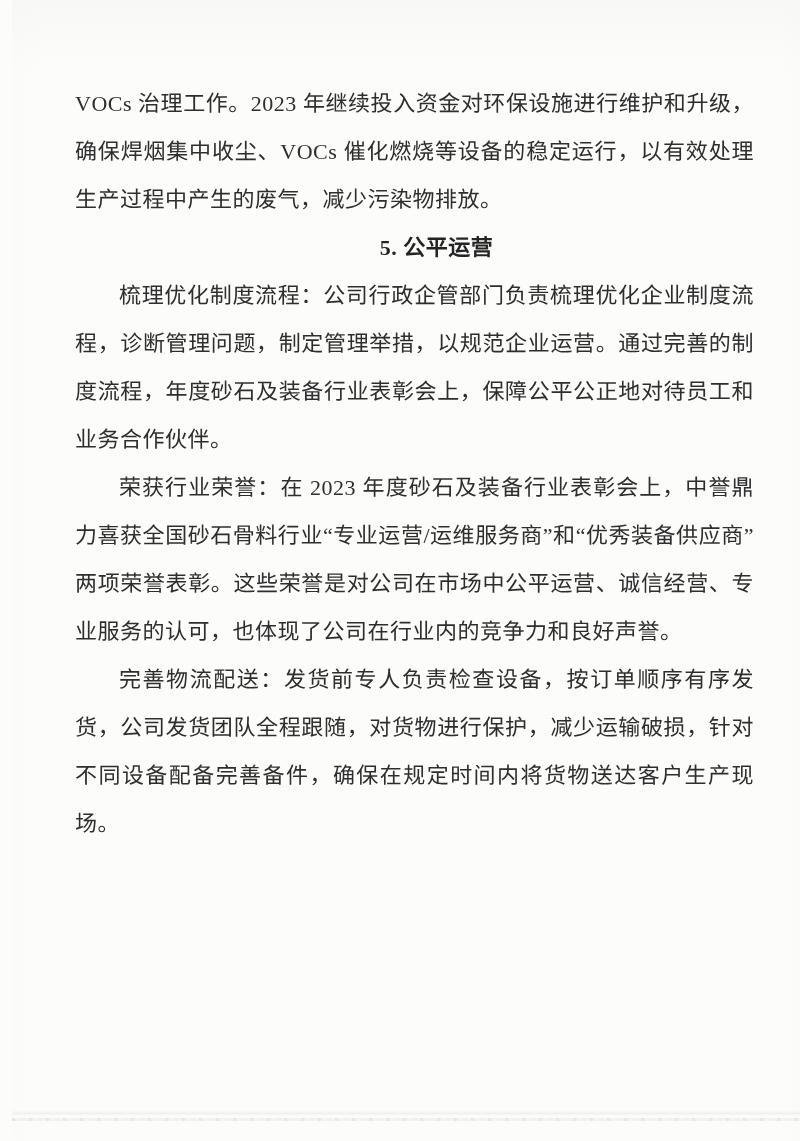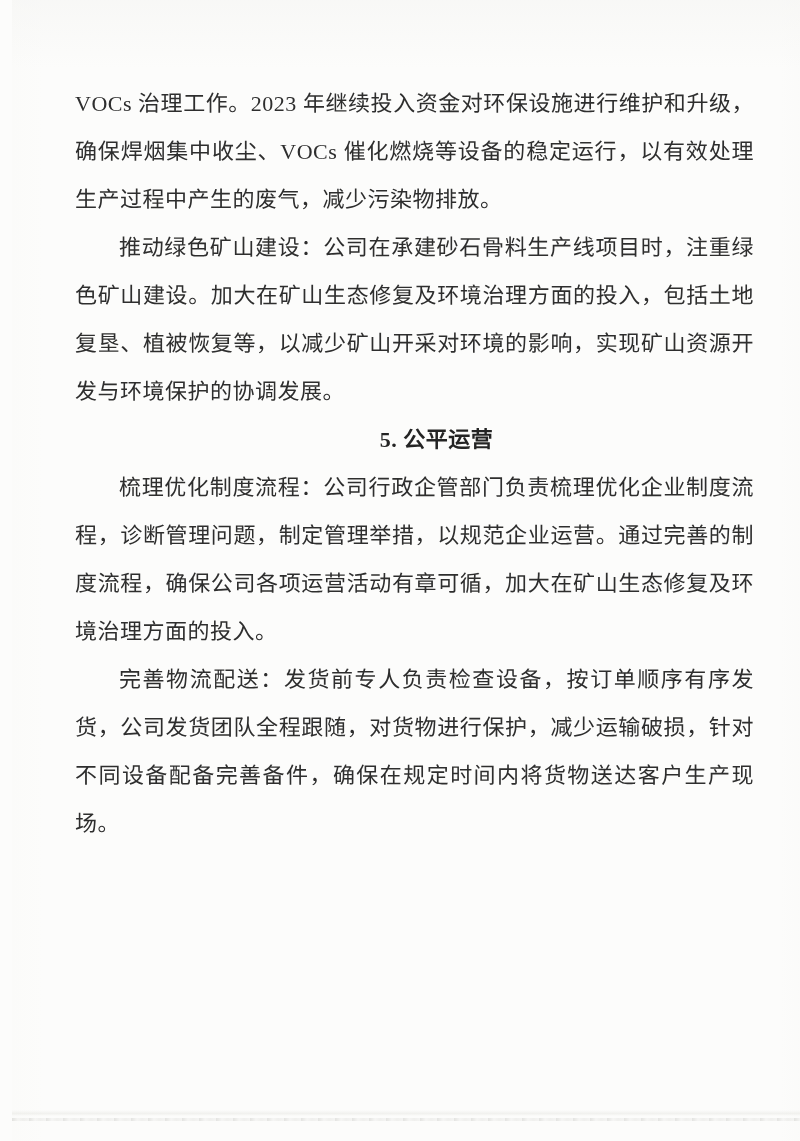--- a/index.html
+++ b/index.html
@@ -75,21 +75,21 @@
     height: 6px;
     background: linear-gradient(180deg, rgba(235,235,231,0) 0%, rgba(228,228,223,0.45) 60%, rgba(235,235,231,0) 100%);
   }
 </style>
 </head>
 <body>
 
 <div class="page">
   <div class="content">
     <p class="para no-indent">VOCs 治理工作。2023 年继续投入资金对环保设施进行维护和升级，确保焊烟集中收尘、VOCs 催化燃烧等设备的稳定运行，以有效处理生产过程中产生的废气，减少污染物排放。</p>
-    <p class="para">推动绿色矿山建设：公司在承建砂石骨料生产线项目时，注重绿色矿山建设。加大在矿山生态修复及环境治理方面的投入，包括土地复垦、植被恢复等，以减少矿山开采对环境的影响，实现矿山资源开发与环境保护的协调发展。</p>
     <p class="heading">5. 公平运营</p>
-    <p class="para">梳理优化制度流程：公司行政企管部门负责梳理优化企业制度流程，诊断管理问题，制定管理举措，以规范企业运营。通过完善的制度流程，确保公司各项运营活动有章可循，加大在矿山生态修复及环境治理方面的投入。</p>
+    <p class="para">梳理优化制度流程：公司行政企管部门负责梳理优化企业制度流程，诊断管理问题，制定管理举措，以规范企业运营。通过完善的制度流程，年度砂石及装备行业表彰会上，保障公平公正地对待员工和业务合作伙伴。</p>
+    <p class="para">荣获行业荣誉：在 2023 年度砂石及装备行业表彰会上，中誉鼎力喜获全国砂石骨料行业“专业运营/运维服务商”和“优秀装备供应商”两项荣誉表彰。这些荣誉是对公司在市场中公平运营、诚信经营、专业服务的认可，也体现了公司在行业内的竞争力和良好声誉。</p>
     <p class="para">完善物流配送：发货前专人负责检查设备，按订单顺序有序发货，公司发货团队全程跟随，对货物进行保护，减少运输破损，针对不同设备配备完善备件，确保在规定时间内将货物送达客户生产现场。</p>
 
   </div>
   <div class="scan-line-soft"></div>
   <div class="scan-line"></div>
 </div>
 
 </body></html>

